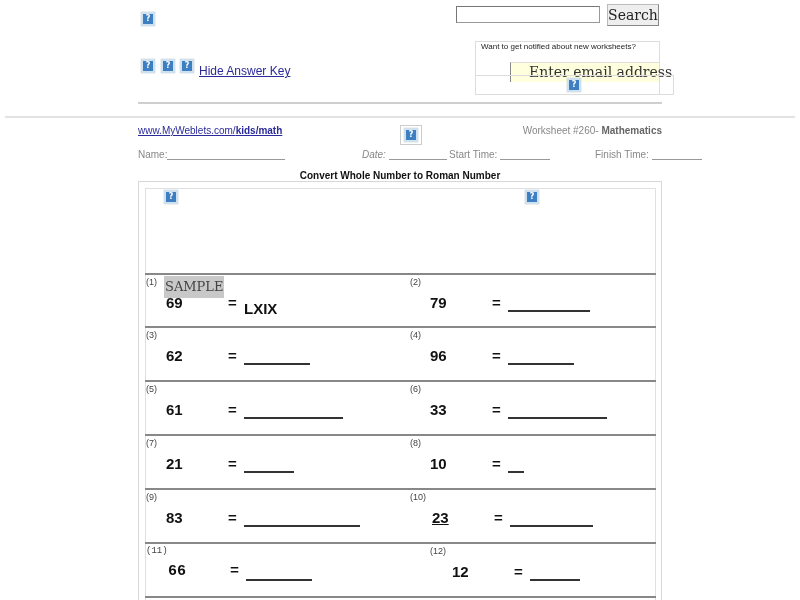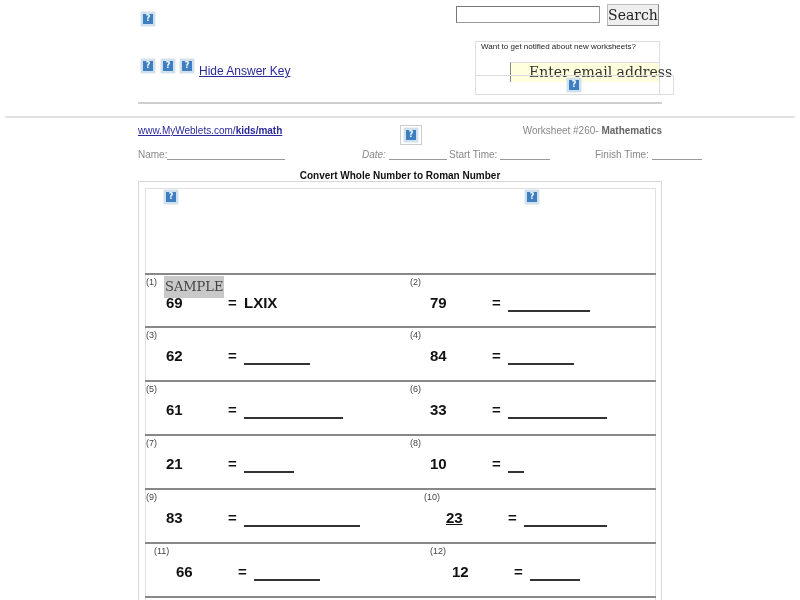--- a/index.html
+++ b/index.html
@@ -81,21 +81,21 @@
     .row-sep { position: absolute; left: 145px; width: 511px; height: 2px; background: #888; }
     .cell { position: absolute; height: 50px; }
     .qnum { position: absolute; left: 0; top: 0; font-size: 9px; color: #444; }
     .sample {
       position: absolute; left: 18px; top: -1px; background: #c8c8c8;
       font: 13px/14px "DejaVu Serif", serif; color: #444; padding: 4px 1px;
     }
     .num { position: absolute; left: 20px; top: 17px; font-size: 15px; font-weight: bold; color: #111; }
     .eq { position: absolute; left: 82px; top: 17px; font-size: 15px; font-weight: bold; color: #111; }
     .ans {
-      position: absolute; left: 98px; top: 17px; font-size: 15px; font-weight: bold; color: #111;
+      position: absolute; left: 98px; top: 23px; font-size: 15px; font-weight: bold; color: #111;
     }
     .line { position: absolute; left: 98px; top: 33px; height: 2px; background: #333; }
   </style>
 </head>
 <body>
 
 <div class="qicon" style="left:141px; top:12px;">
     <span>?</span>
   </div>
 <div class="qicon" style="left:141px; top:59px;">
@@ -169,21 +169,21 @@
 </div>
 
 <div class="cell" style="left:146px; top:330px; width:250px;">
   <span class="qnum">(3)</span>
   <span class="num">62</span>
   <span class="eq">=</span>
   <span class="line" style="width:66px;"></span>
 </div>
 <div class="cell" style="left:410px; top:330px; width:245px;">
   <span class="qnum">(4)</span>
-  <span class="num">84</span>
+  <span class="num">96</span>
   <span class="eq">=</span>
   <span class="line" style="width:66px;"></span>
 </div>
 
 <div class="cell" style="left:146px; top:384px; width:250px;">
   <span class="qnum">(5)</span>
   <span class="num">61</span>
   <span class="eq">=</span>
   <span class="line" style="width:99px;"></span>
 </div>
@@ -206,28 +206,28 @@
   <span class="eq">=</span>
   <span class="line" style="width:16px;"></span>
 </div>
 
 <div class="cell" style="left:146px; top:492px; width:250px;">
   <span class="qnum">(9)</span>
   <span class="num">83</span>
   <span class="eq">=</span>
   <span class="line" style="width:116px;"></span>
 </div>
-<div class="cell" style="left:410px; top:492px; width:245px;margin-left:14px;">
+<div class="cell" style="left:410px; top:492px; width:245px;">
   <span class="qnum">(10)</span>
   <span class="num" style="left:22px;text-decoration:underline;">23</span>
   <span class="eq" style="left:84px;">=</span>
   <span class="line" style="left:100px; width:83px;"></span>
 </div>
 
-<div class="cell" style="left:154px; top:546px; width:250px;">
+<div class="cell" style="left:146px; top:546px; width:250px;font-family:Liberation Mono, monospace;">
   <span class="qnum">(11)</span>
   <span class="num" style="left:22px;">66</span>
   <span class="eq" style="left:84px;">=</span>
   <span class="line" style="left:100px; width:66px;"></span>
 </div>
 <div class="cell" style="left:430px; top:546px; width:245px;">
   <span class="qnum">(12)</span>
   <span class="num" style="left:22px;">12</span>
   <span class="eq" style="left:84px;">=</span>
   <span class="line" style="left:100px; width:50px;"></span>

